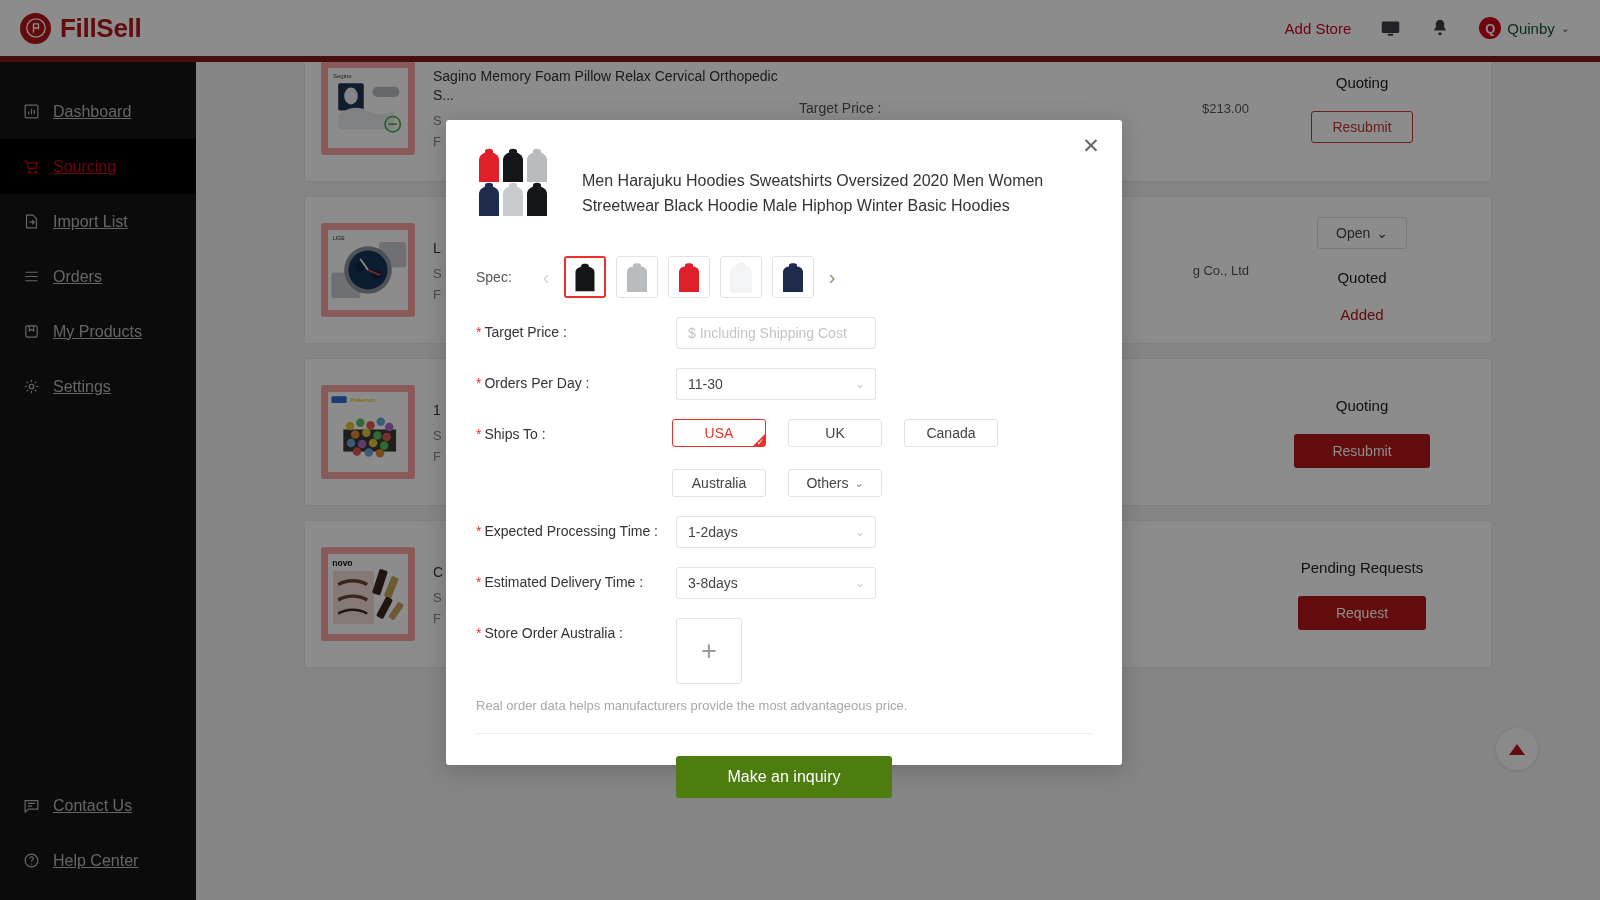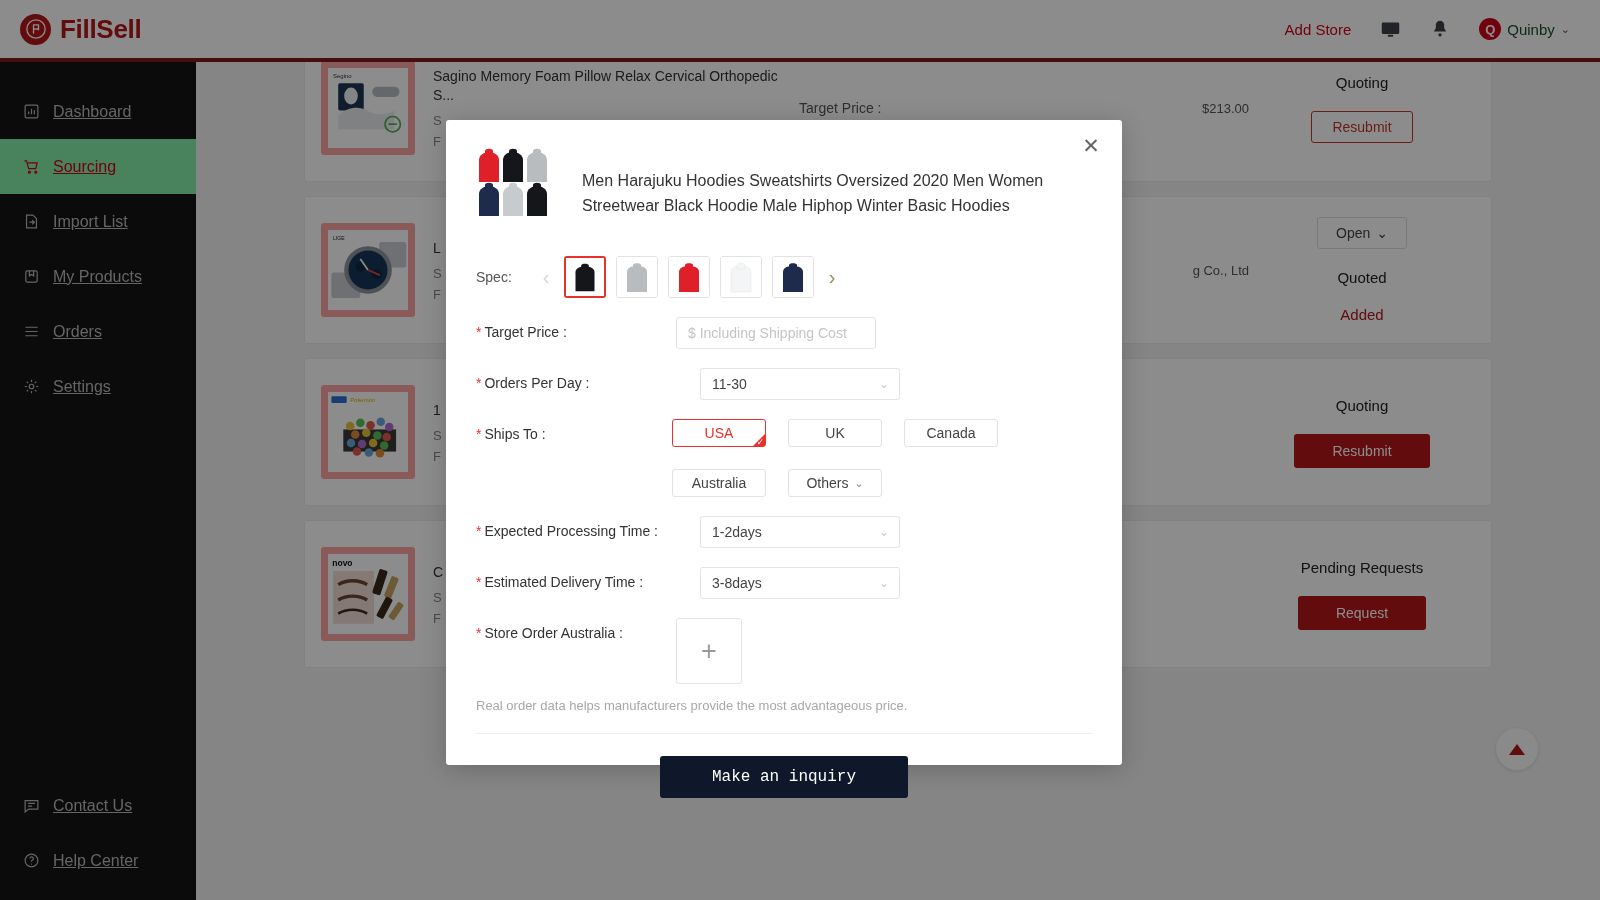--- a/index.html
+++ b/index.html
@@ -9,21 +9,21 @@
     overflow: hidden; background: #f2f2f2;
   }
   .app { position: relative; width: 1600px; height: 900px; }
 
   
   .page { position: absolute; inset: 0; }
 
   .topbar {
     position: absolute; top: 0; left: 0; width: 1600px; height: 62px;
     background: #ffffff; display: flex; align-items: center;
-    border-bottom: 4px solid #7f1d1d; z-index: 1;
+    border-bottom: 6px solid #7f1d1d; z-index: 1;
   }
   .brand { display: flex; align-items: center; gap: 9px; padding-left: 20px; width: 200px; }
   .brand-mark {
     width: 31px; height: 31px; border-radius: 50%;
     background: #b3161a; color: #fff; font-size: 17px; font-weight: bold;
     display: flex; align-items: center; justify-content: center;
   }
   .brand-mark svg { display: block; }
   .brand-name { font-size: 26px; color: #b3161a; font-weight: bold; letter-spacing: -0.3px; }
 
@@ -41,21 +41,21 @@
   .caret { font-size: 11px; color: #555; }
 
   .sidebar {
     position: absolute; top: 62px; left: 0; width: 196px; height: 838px;
     background: #141414; color: #9c9c9c; padding-top: 22px;
   }
   .nav-item {
     height: 55px; display: flex; align-items: center; gap: 13px;
     padding-left: 22px; font-size: 16px; color: #b9b9b9; cursor: pointer; text-decoration: underline;
   }
-  .nav-item.active { background: #86efac; color: #d0021b; }
+  .nav-item.active { background: #000000; color: #d0021b; }
   .nav-item .nico { width: 18px; height: 18px; display: flex; align-items: center; justify-content: center; }
   .nav-bottom { position: absolute; bottom: 12px; left: 0; width: 196px; }
 
   .content {
     position: absolute; top: 62px; left: 196px; width: 1404px; height: 838px;
     background: #f3f3f3; overflow: hidden;
   }
   .list { padding: 0 108px; }
   .card {
     background: #fff; border: 1px solid #ebebeb; border-radius: 3px;
@@ -156,21 +156,21 @@
   .flabel { width: 200px; font-size: 14px; color: #333; padding-top: 7px; text-align: left; }
   .req { color: #e8312a; margin-right: 3px; }
   .fctl { flex: 1; }
 
   .tinput, .tselect {
     width: 200px; height: 32px; border: 1px solid #e4e4e4; border-radius: 3px;
     padding: 0 11px; font-size: 14px; color: #444; background: #fff;
     font-family: "Liberation Sans", sans-serif; outline: none;
   }
   .tinput::placeholder { color: #c4c4c4; }
-  .selwrap { position: relative; width: 200px; margin-left: 24px; }
+  .selwrap { position: relative; width: 200px; }
   .selwrap .sel-caret {
     position: absolute; right: 11px; top: 9px; color: #c8c8c8; font-size: 12px; pointer-events: none;
   }
   .tselect { appearance: none; -webkit-appearance: none; padding-right: 26px; cursor: pointer; }
 
   .chips { display: flex; flex-wrap: wrap; gap: 22px; width: 420px; }
   .chip {
     min-width: 94px; height: 28px; border: 1px solid #e2e2e2; border-radius: 3px;
     display: flex; align-items: center; justify-content: center;
     font-size: 14px; color: #444; background: #fff; cursor: pointer; padding: 0 14px;
@@ -188,23 +188,23 @@
 
   .uploader {
     width: 66px; height: 66px; border: 1px solid #e4e4e4; border-radius: 3px;
     display: flex; align-items: center; justify-content: center;
     color: #999; font-size: 27px; font-weight: 300; cursor: pointer; background: #fff;
   }
   .hint { font-size: 13px; color: #a8a8a8; margin-top: 14px; }
   .divider { border-top: 1px solid #eee; margin-top: 20px; }
   .modal-foot { display: flex; justify-content: center; padding-top: 22px; }
   .btn-inquiry {
-    background: #0f172a; color: #fff; border: none; border-radius: 3px;
+    background: #4d7c0f; color: #fff; border: none; border-radius: 3px;
     padding: 12px 52px; font-size: 16px; cursor: pointer;
-    font-family: Liberation Mono, monospace;
+    font-family: Liberation Sans, sans-serif;
   }
 </style>
 </head>
 <body>
 
 <div class="app">
 
   <div class="page">
 
     <div class="topbar">
@@ -263,34 +263,34 @@
         <span class="nico">
           <svg viewBox="0 0 24 24" width="17" height="17" fill="none" stroke="#b9b9b9" stroke-width="1.7">
               <path d="M5 3h9l5 5v13H5z"></path>
               <path d="M9 13h6M13 10l3 3-3 3"></path>
             </svg>
         </span>
         <span>Import List</span>
       </div>
       <div class="nav-item">
         <span class="nico">
+          <svg viewBox="0 0 24 24" width="17" height="17" fill="none" stroke="#b9b9b9" stroke-width="1.7" stroke-linecap="round">
+              <path d="M4 6h16M4 12h16M4 18h16"></path>
+            </svg>
+        </span>
+        <span>Orders</span>
+      </div>
+      <div class="nav-item">
+        <span class="nico">
           <svg viewBox="0 0 24 24" width="17" height="17" fill="none" stroke="#b9b9b9" stroke-width="1.7">
               <rect x="4" y="4" width="16" height="16" rx="2"></rect>
               <path d="M9 4v7l3-2 3 2V4"></path>
             </svg>
         </span>
         <span>My Products</span>
-      </div>
-      <div class="nav-item">
-        <span class="nico">
-          <svg viewBox="0 0 24 24" width="17" height="17" fill="none" stroke="#b9b9b9" stroke-width="1.7" stroke-linecap="round">
-              <path d="M4 6h16M4 12h16M4 18h16"></path>
-            </svg>
-        </span>
-        <span>Orders</span>
       </div>
       <div class="nav-item">
         <span class="nico">
           <svg viewBox="0 0 24 24" width="17" height="17" fill="none" stroke="#b9b9b9" stroke-width="1.7">
               <circle cx="12" cy="12" r="3.2"></circle>
               <path d="M12 2.5v3M12 18.5v3M2.5 12h3M18.5 12h3M5.2 5.2l2.1 2.1M16.7 16.7l2.1 2.1M18.8 5.2l-2.1 2.1M7.3 16.7l-2.1 2.1"></path>
             </svg>
         </span>
         <span>Settings</span>
       </div>

